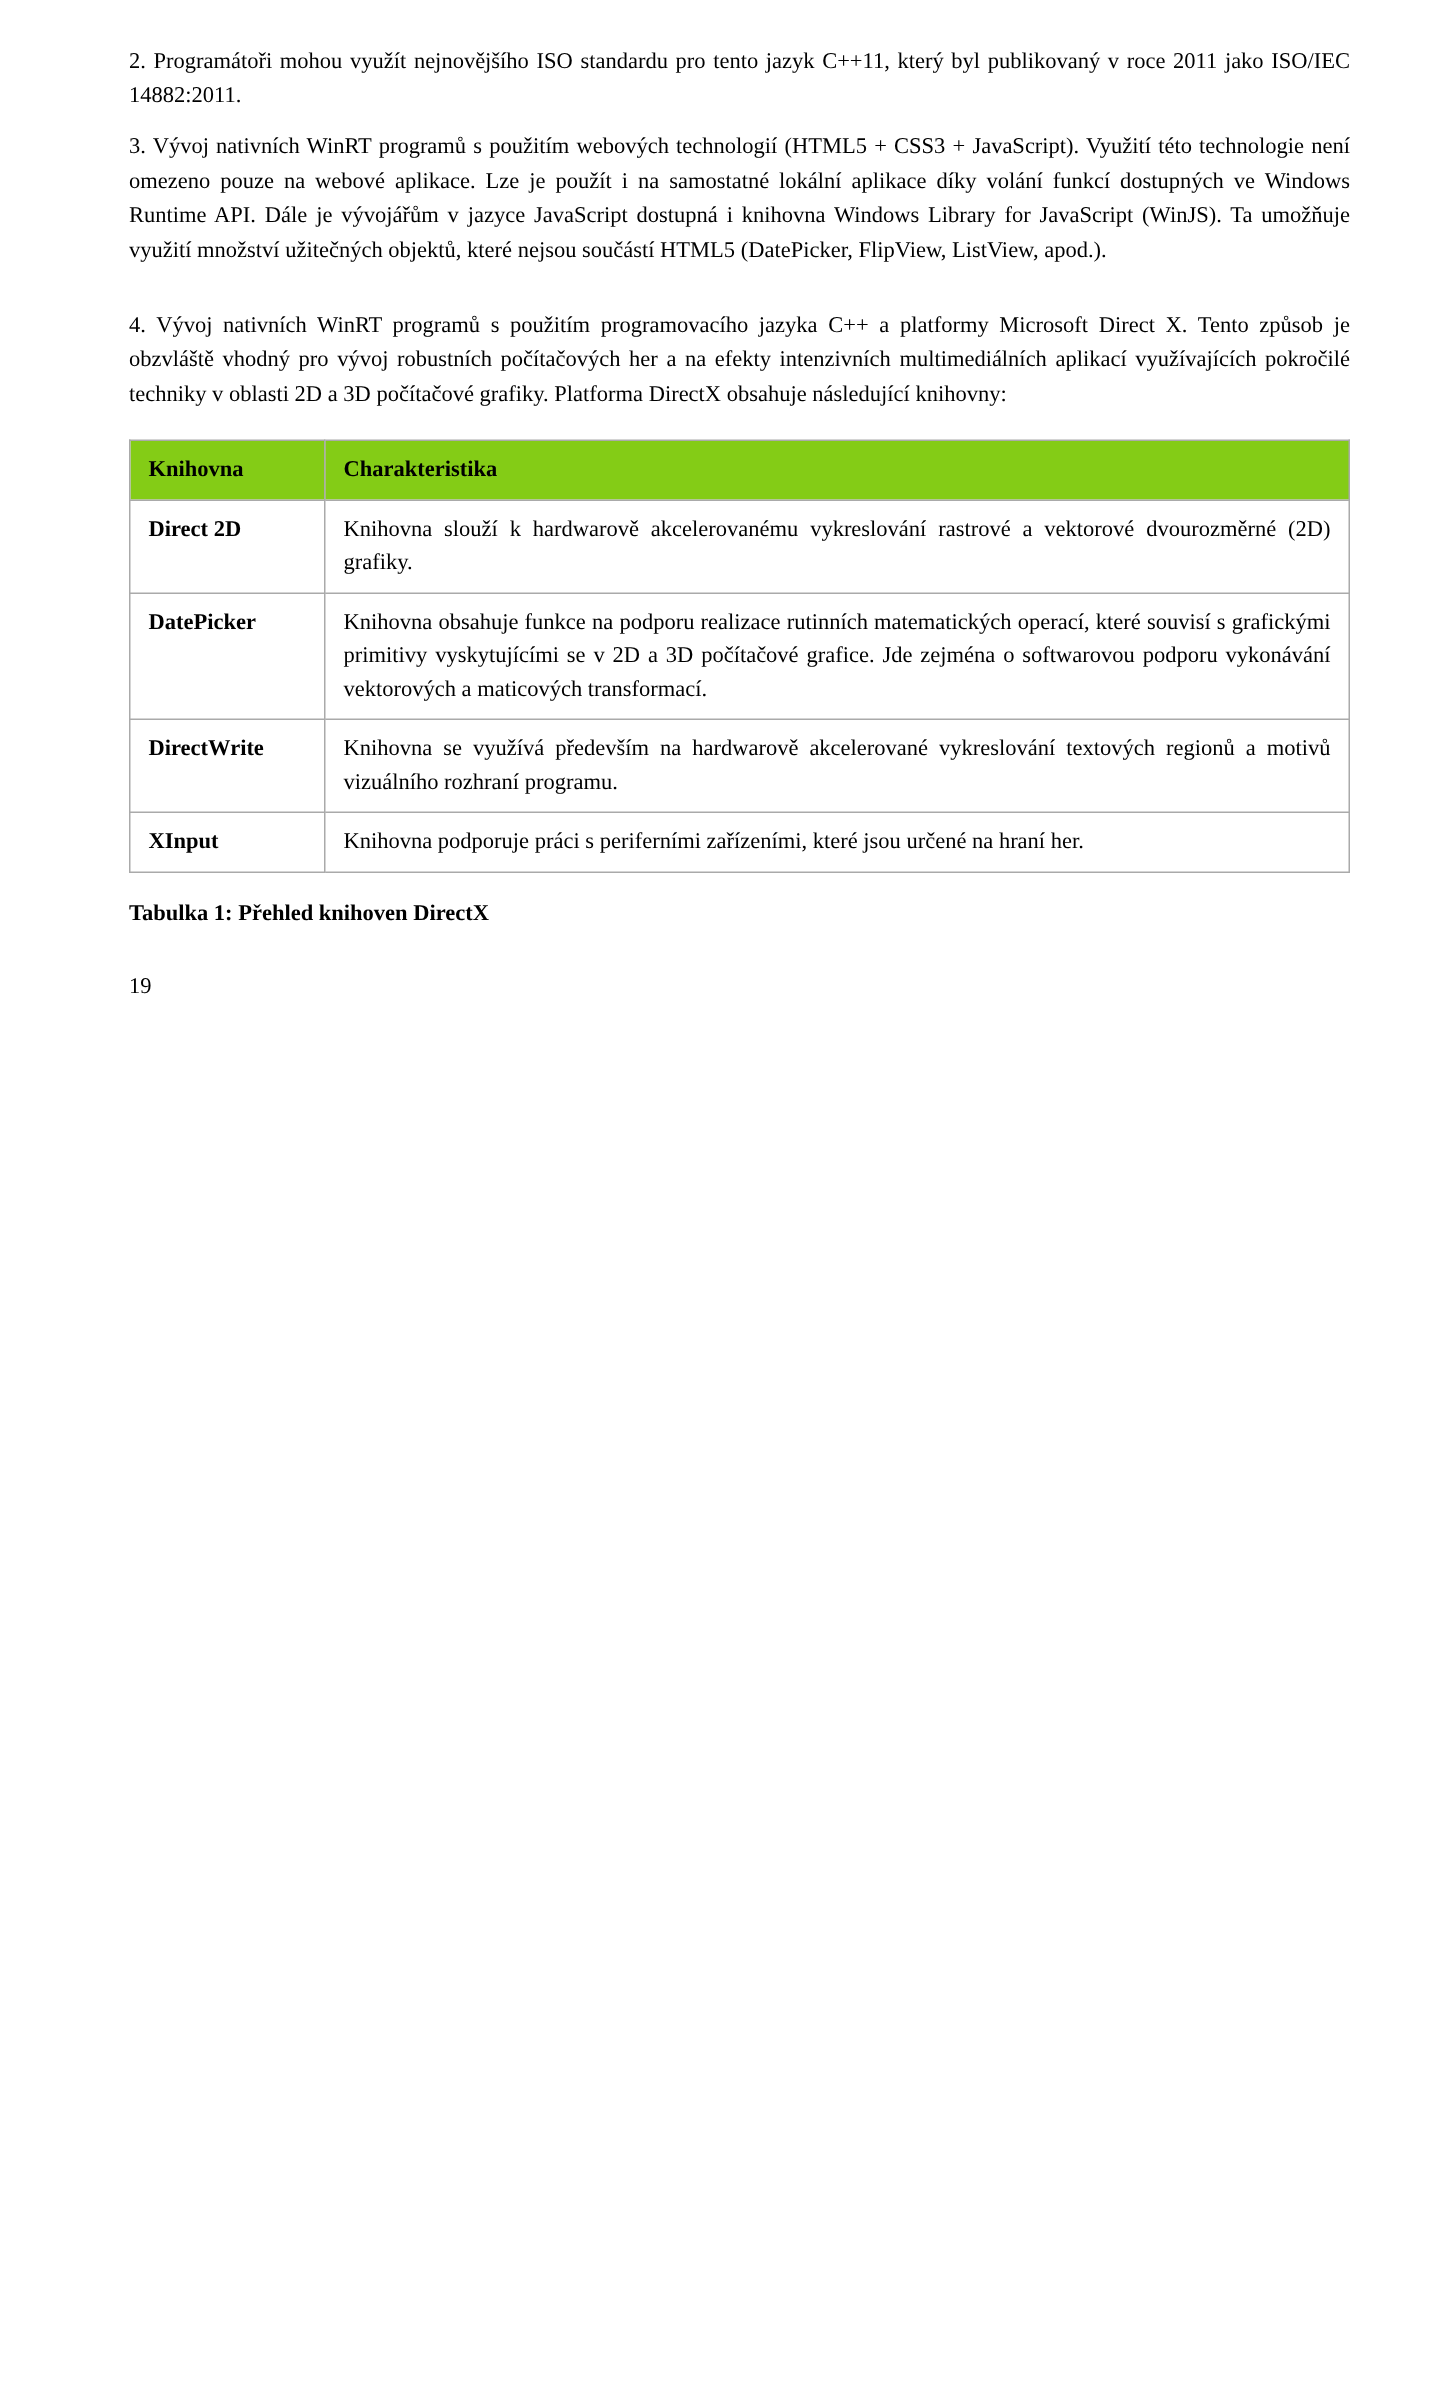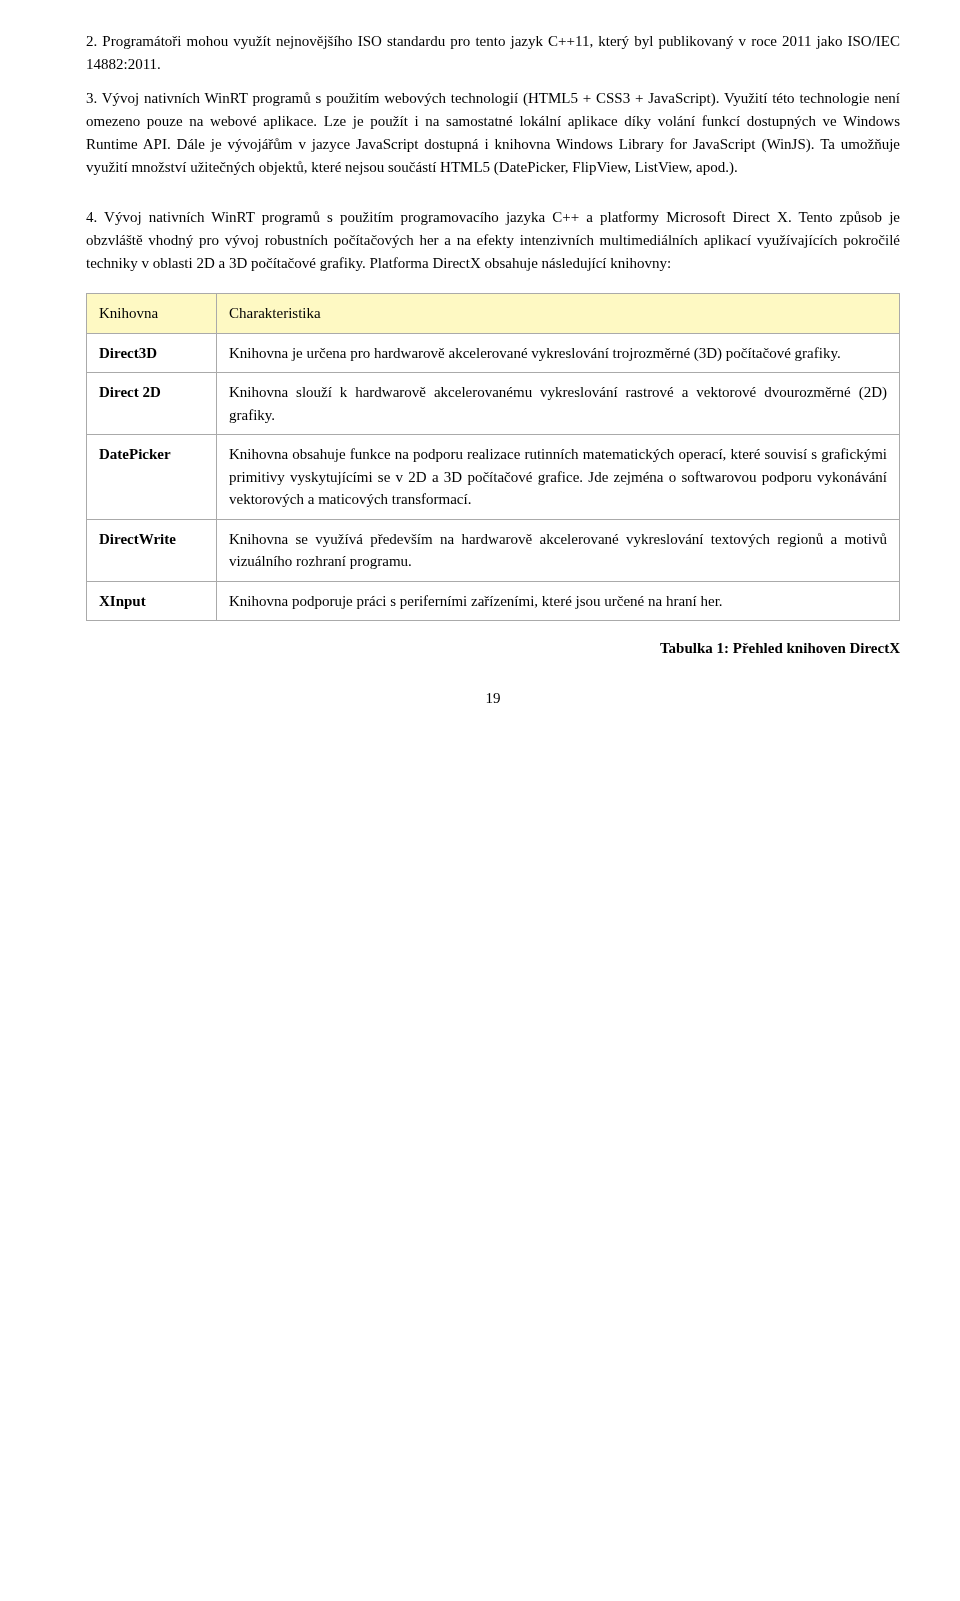--- a/index.html
+++ b/index.html
@@ -41,45 +41,44 @@
     .directx-table th,
     .directx-table td {
       border: 1px solid #aaaaaa;
       padding: 8px 12px;
       vertical-align: top;
       text-align: left;
       line-height: 1.5;
     }
 
     .directx-table thead tr th {
-      font-weight: normal;
-      background: #fef9c3;
+      font-weight: bold;
+      background: #84cc16;
     }
 
     .directx-table tbody tr td:first-child {
       font-weight: bold;
       white-space: nowrap;
       width: 130px;
     }
 
     .directx-table tbody tr td:last-child {
       text-align: justify;
     }
 
     .table-caption {
-      text-align: right;
+      text-align: left;
       font-weight: bold;
       margin-top: 16px;
       margin-bottom: 10px;
       font-size: 15px;
       line-height: 1.5;
     }
 
     .page-number {
-      text-align: center;
       margin-top: 30px;
       font-size: 15px;
     }
   </style>
 </head>
 <body>
 
 <div class="main-content">
 
   <div class="list-item">
@@ -95,24 +94,20 @@
   </div>
 
   <table class="directx-table">
     <thead>
       <tr>
         <th>Knihovna</th>
         <th>Charakteristika</th>
       </tr>
     </thead>
     <tbody id="table-body">
-    <tr>
-          <td>Direct3D</td>
-          <td>Knihovna je určena pro hardwarově akcelerované vykreslování trojrozměrné (3D) počítačové grafiky.</td>
-        </tr>
         <tr>
           <td>Direct 2D</td>
           <td>Knihovna slouží k hardwarově akcelerovanému vykreslování rastrové a vektorové dvourozměrné (2D) grafiky.</td>
         </tr>
         <tr>
           <td>DatePicker</td>
           <td>Knihovna obsahuje funkce na podporu realizace rutinních matematických operací, které souvisí s grafickými primitivy vyskytujícími se v 2D a 3D počítačové grafice. Jde zejména o softwarovou podporu vykonávání vektorových a maticových transformací.</td>
         </tr>
         <tr>
           <td>DirectWrite</td>

